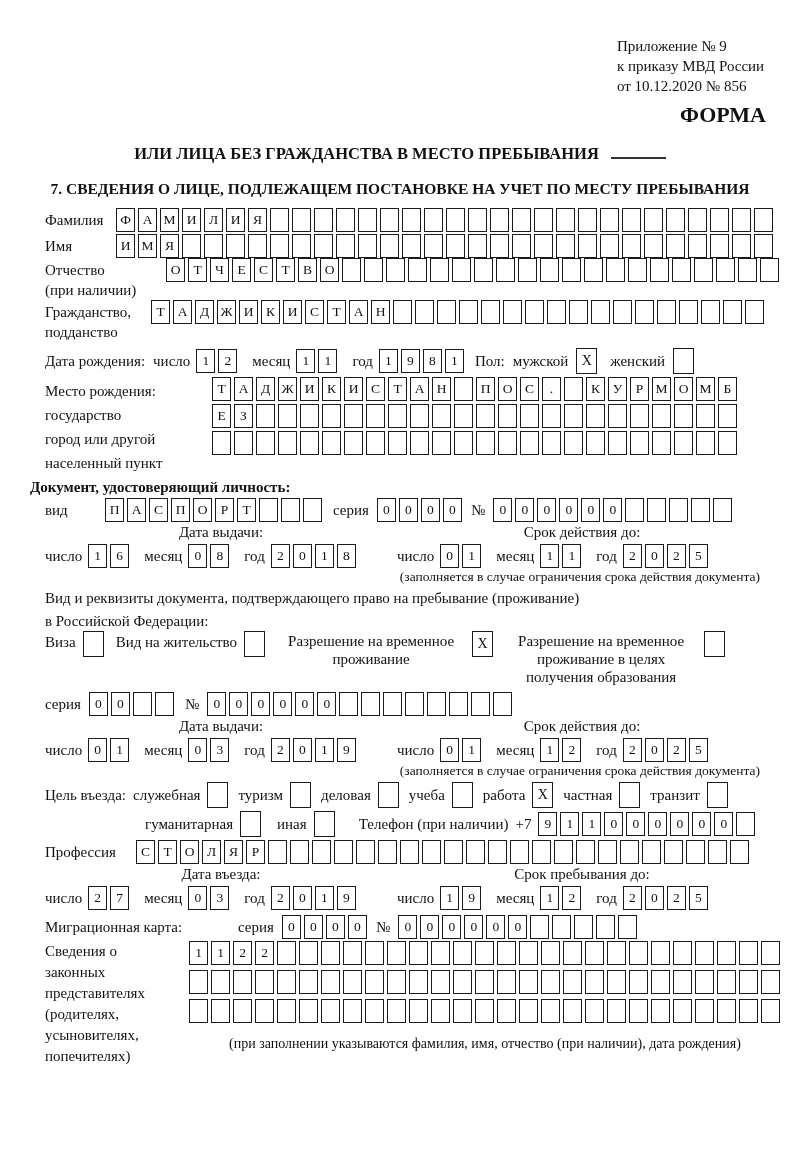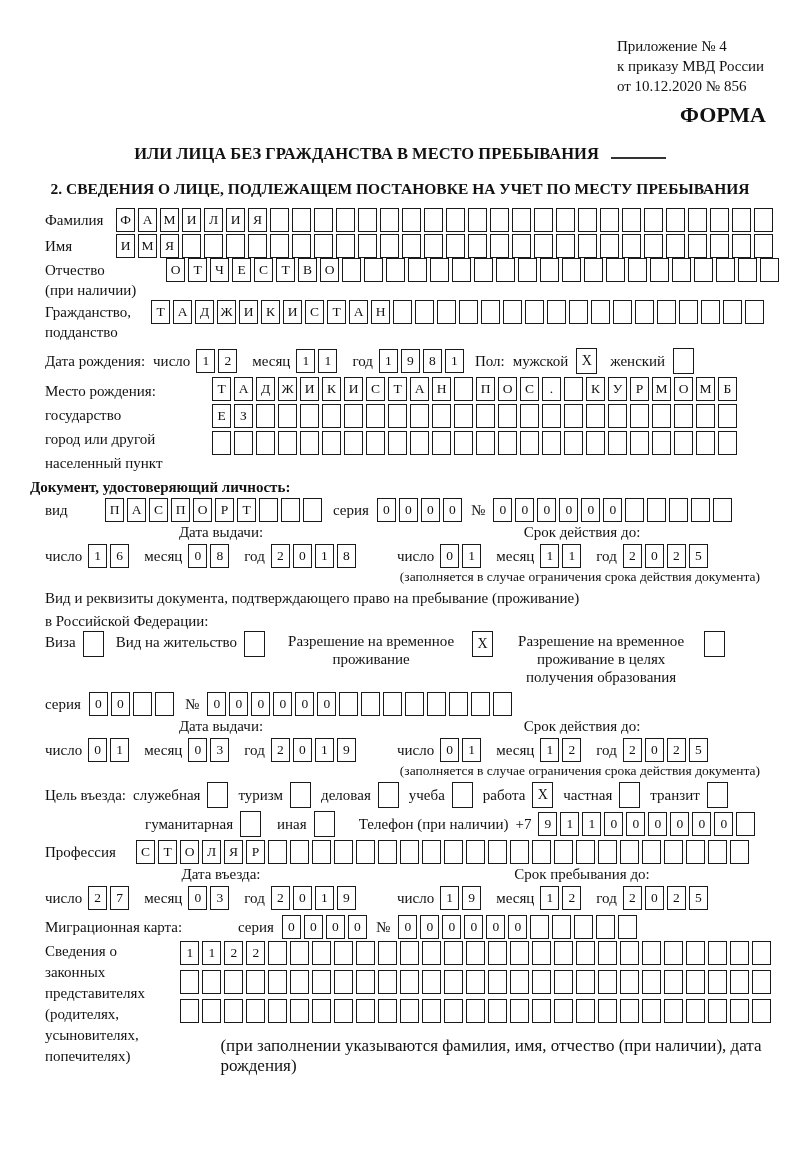--- a/index.html
+++ b/index.html
@@ -50,41 +50,41 @@
   .opt { display:flex; align-items:flex-start; gap:7px; }
   .opt .ol { white-space:nowrap; padding-top:3px; }
   .opt .ol2 { width:188px; text-align:center; line-height:18px; white-space:normal; padding-top:1px; }
   .opt .ol3 { width:192px; text-align:center; line-height:18px; white-space:normal; padding-top:1px; }
 
   .purpose-row { display:flex; align-items:center; margin:3px 0 3px 45px; gap:7px; }
   .purpose-row .pl { white-space:nowrap; }
   .purpose-row2 { margin-left:145px; }
 
   .legal { display:flex; align-items:flex-start; margin:2px 0 0 45px; }
-  .note-inline { font-size:17px; margin-top:8px; margin-left:40px; }
+  .note-inline { font-size:14px; margin-top:8px; margin-left:40px; }
 </style>
 </head>
 <body>
 
 <div class="page">
 
   <div class="hdr-ref">
-    <div>Приложение № 4</div>
+    <div>Приложение № 9</div>
     <div>к приказу МВД России</div>
     <div>от 10.12.2020 № 856</div>
   </div>
   <div class="form-label">ФОРМА</div>
 
   <div class="title">
     <div>
       <span>ИЛИ ЛИЦА БЕЗ ГРАЖДАНСТВА В МЕСТО ПРЕБЫВАНИЯ</span><span class="blank-line"></span>
     </div>
   </div>
 
-  <div class="sec-head">2. СВЕДЕНИЯ О ЛИЦЕ, ПОДЛЕЖАЩЕМ ПОСТАНОВКЕ НА УЧЕТ ПО МЕСТУ ПРЕБЫВАНИЯ</div>
+  <div class="sec-head">7. СВЕДЕНИЯ О ЛИЦЕ, ПОДЛЕЖАЩЕМ ПОСТАНОВКЕ НА УЧЕТ ПО МЕСТУ ПРЕБЫВАНИЯ</div>
 
   <div class="row" style="margin-top:10px">
     <span class="lbl lw-63" style="display:inline-block">Фамилия</span>
     <span class="boxes">
         <span class="cbox">Ф</span>
         <span class="cbox">А</span>
         <span class="cbox">М</span>
         <span class="cbox">И</span>
         <span class="cbox">Л</span>
         <span class="cbox">И</span>

